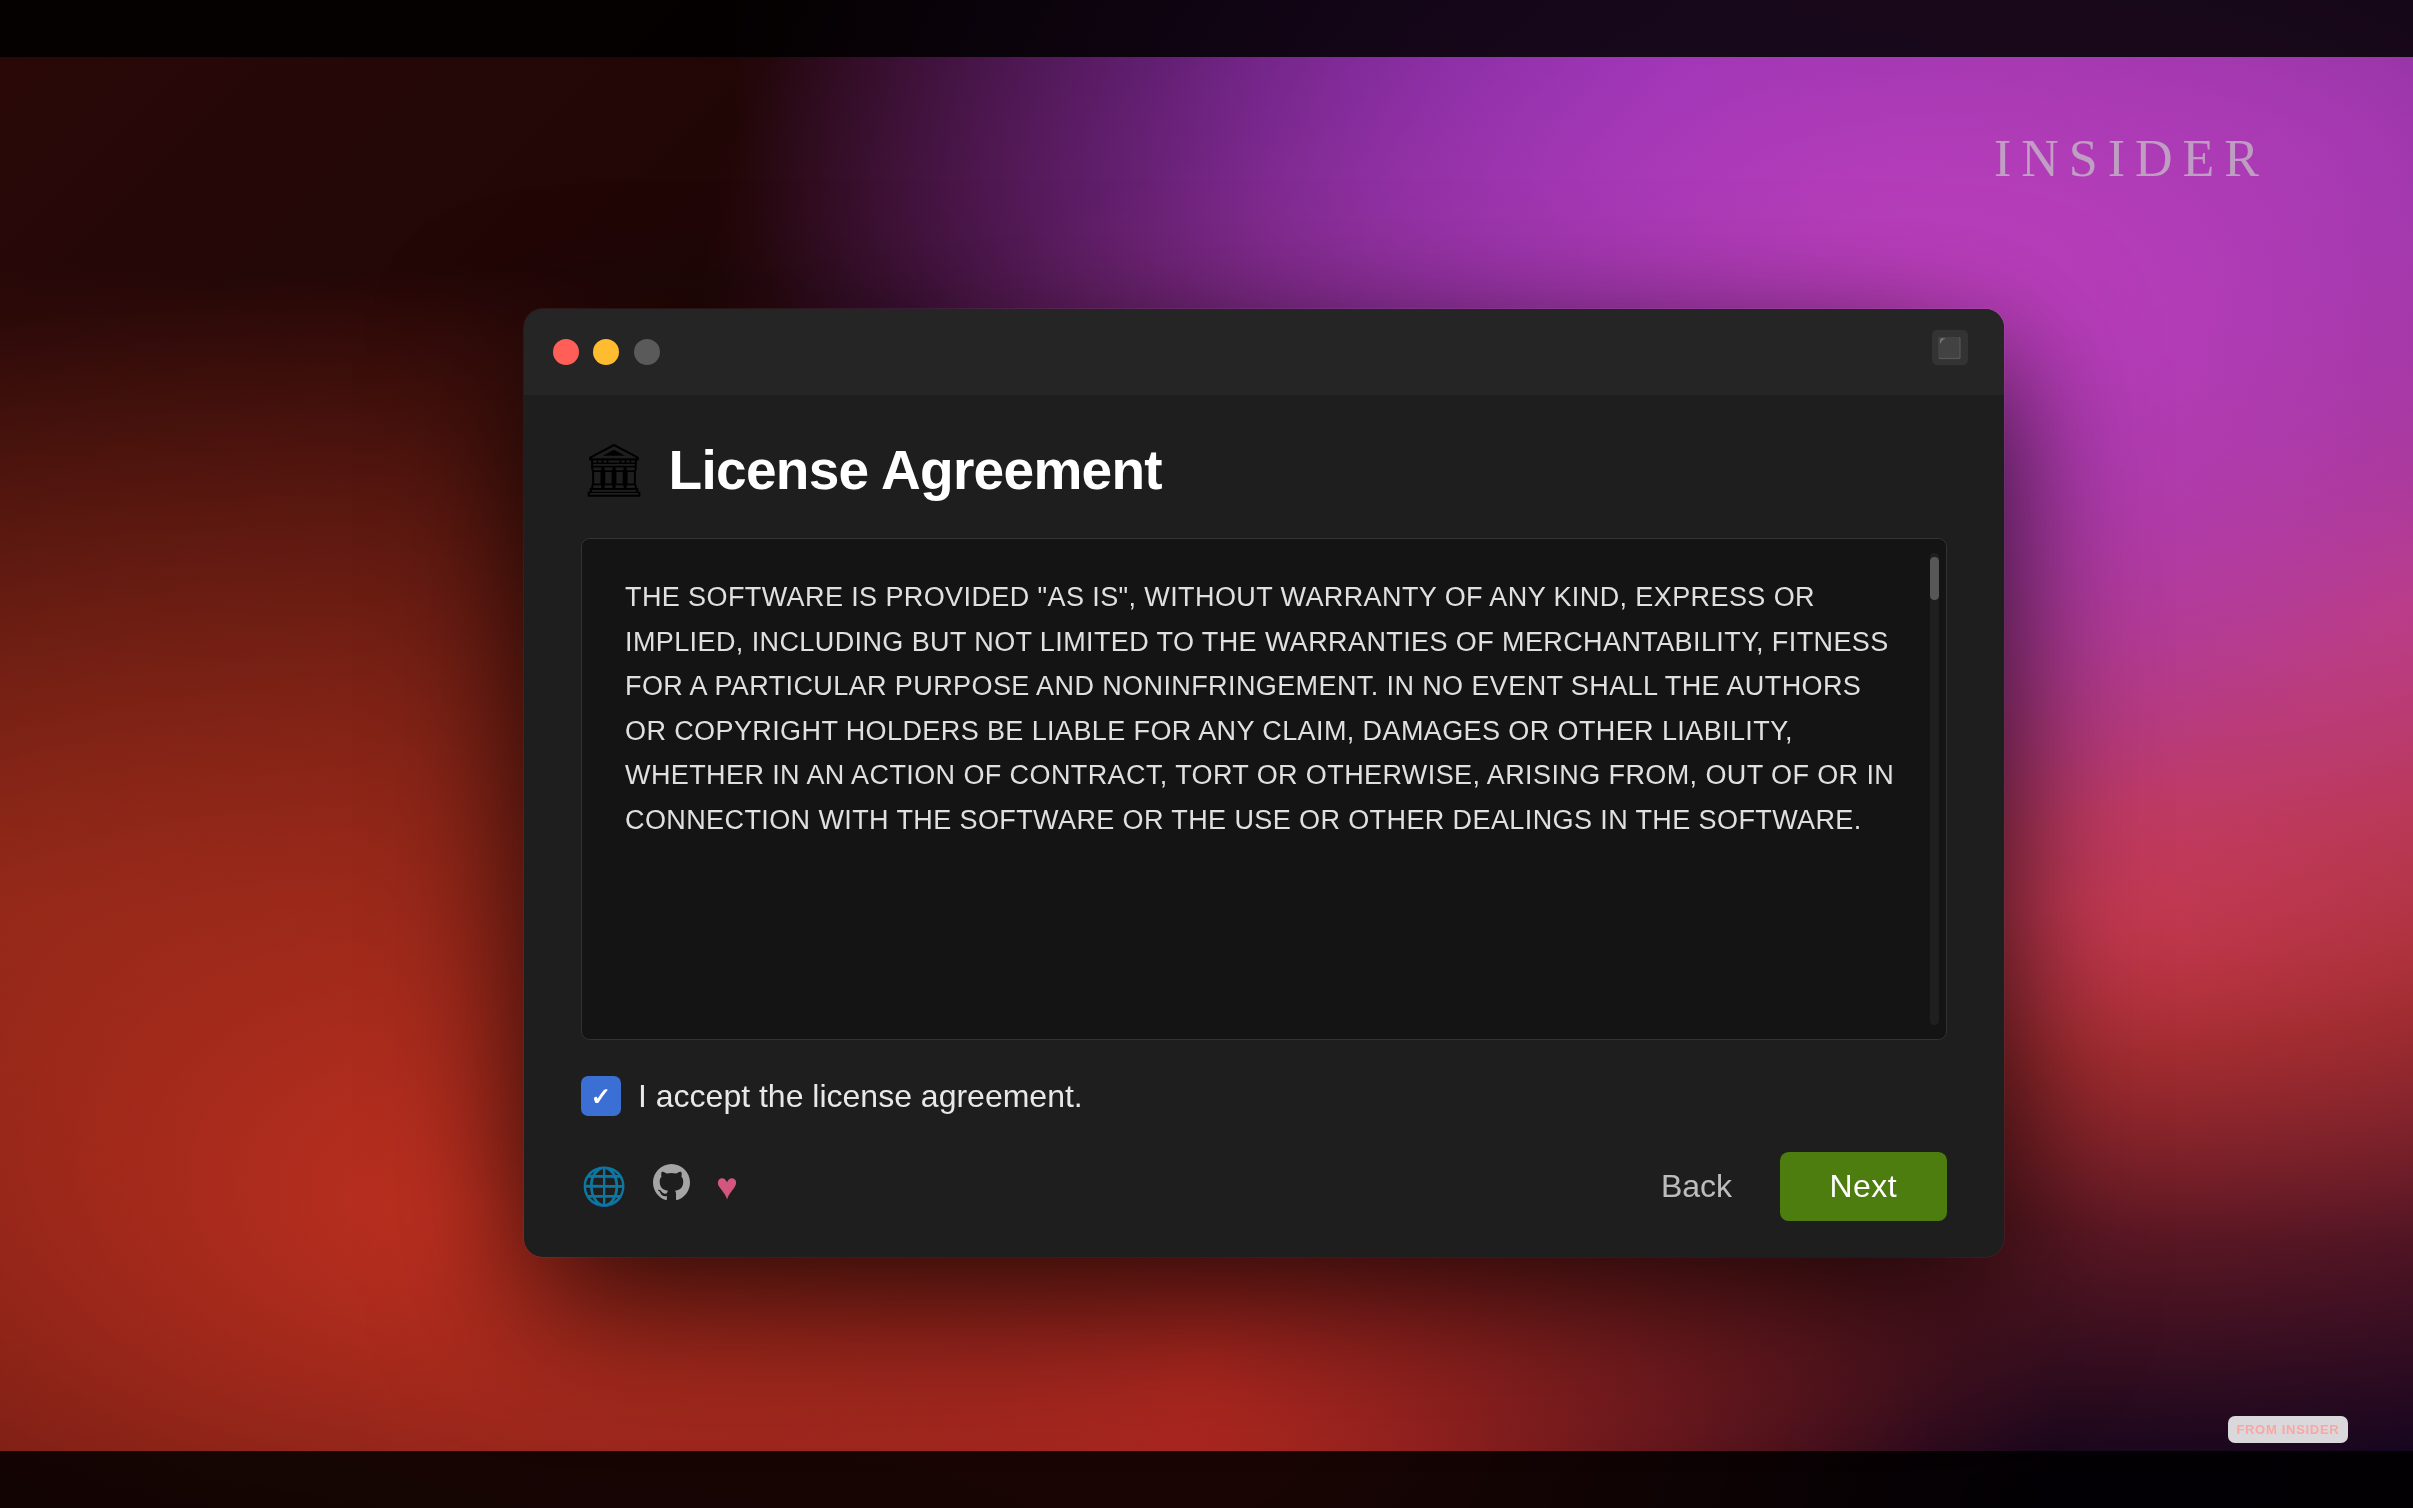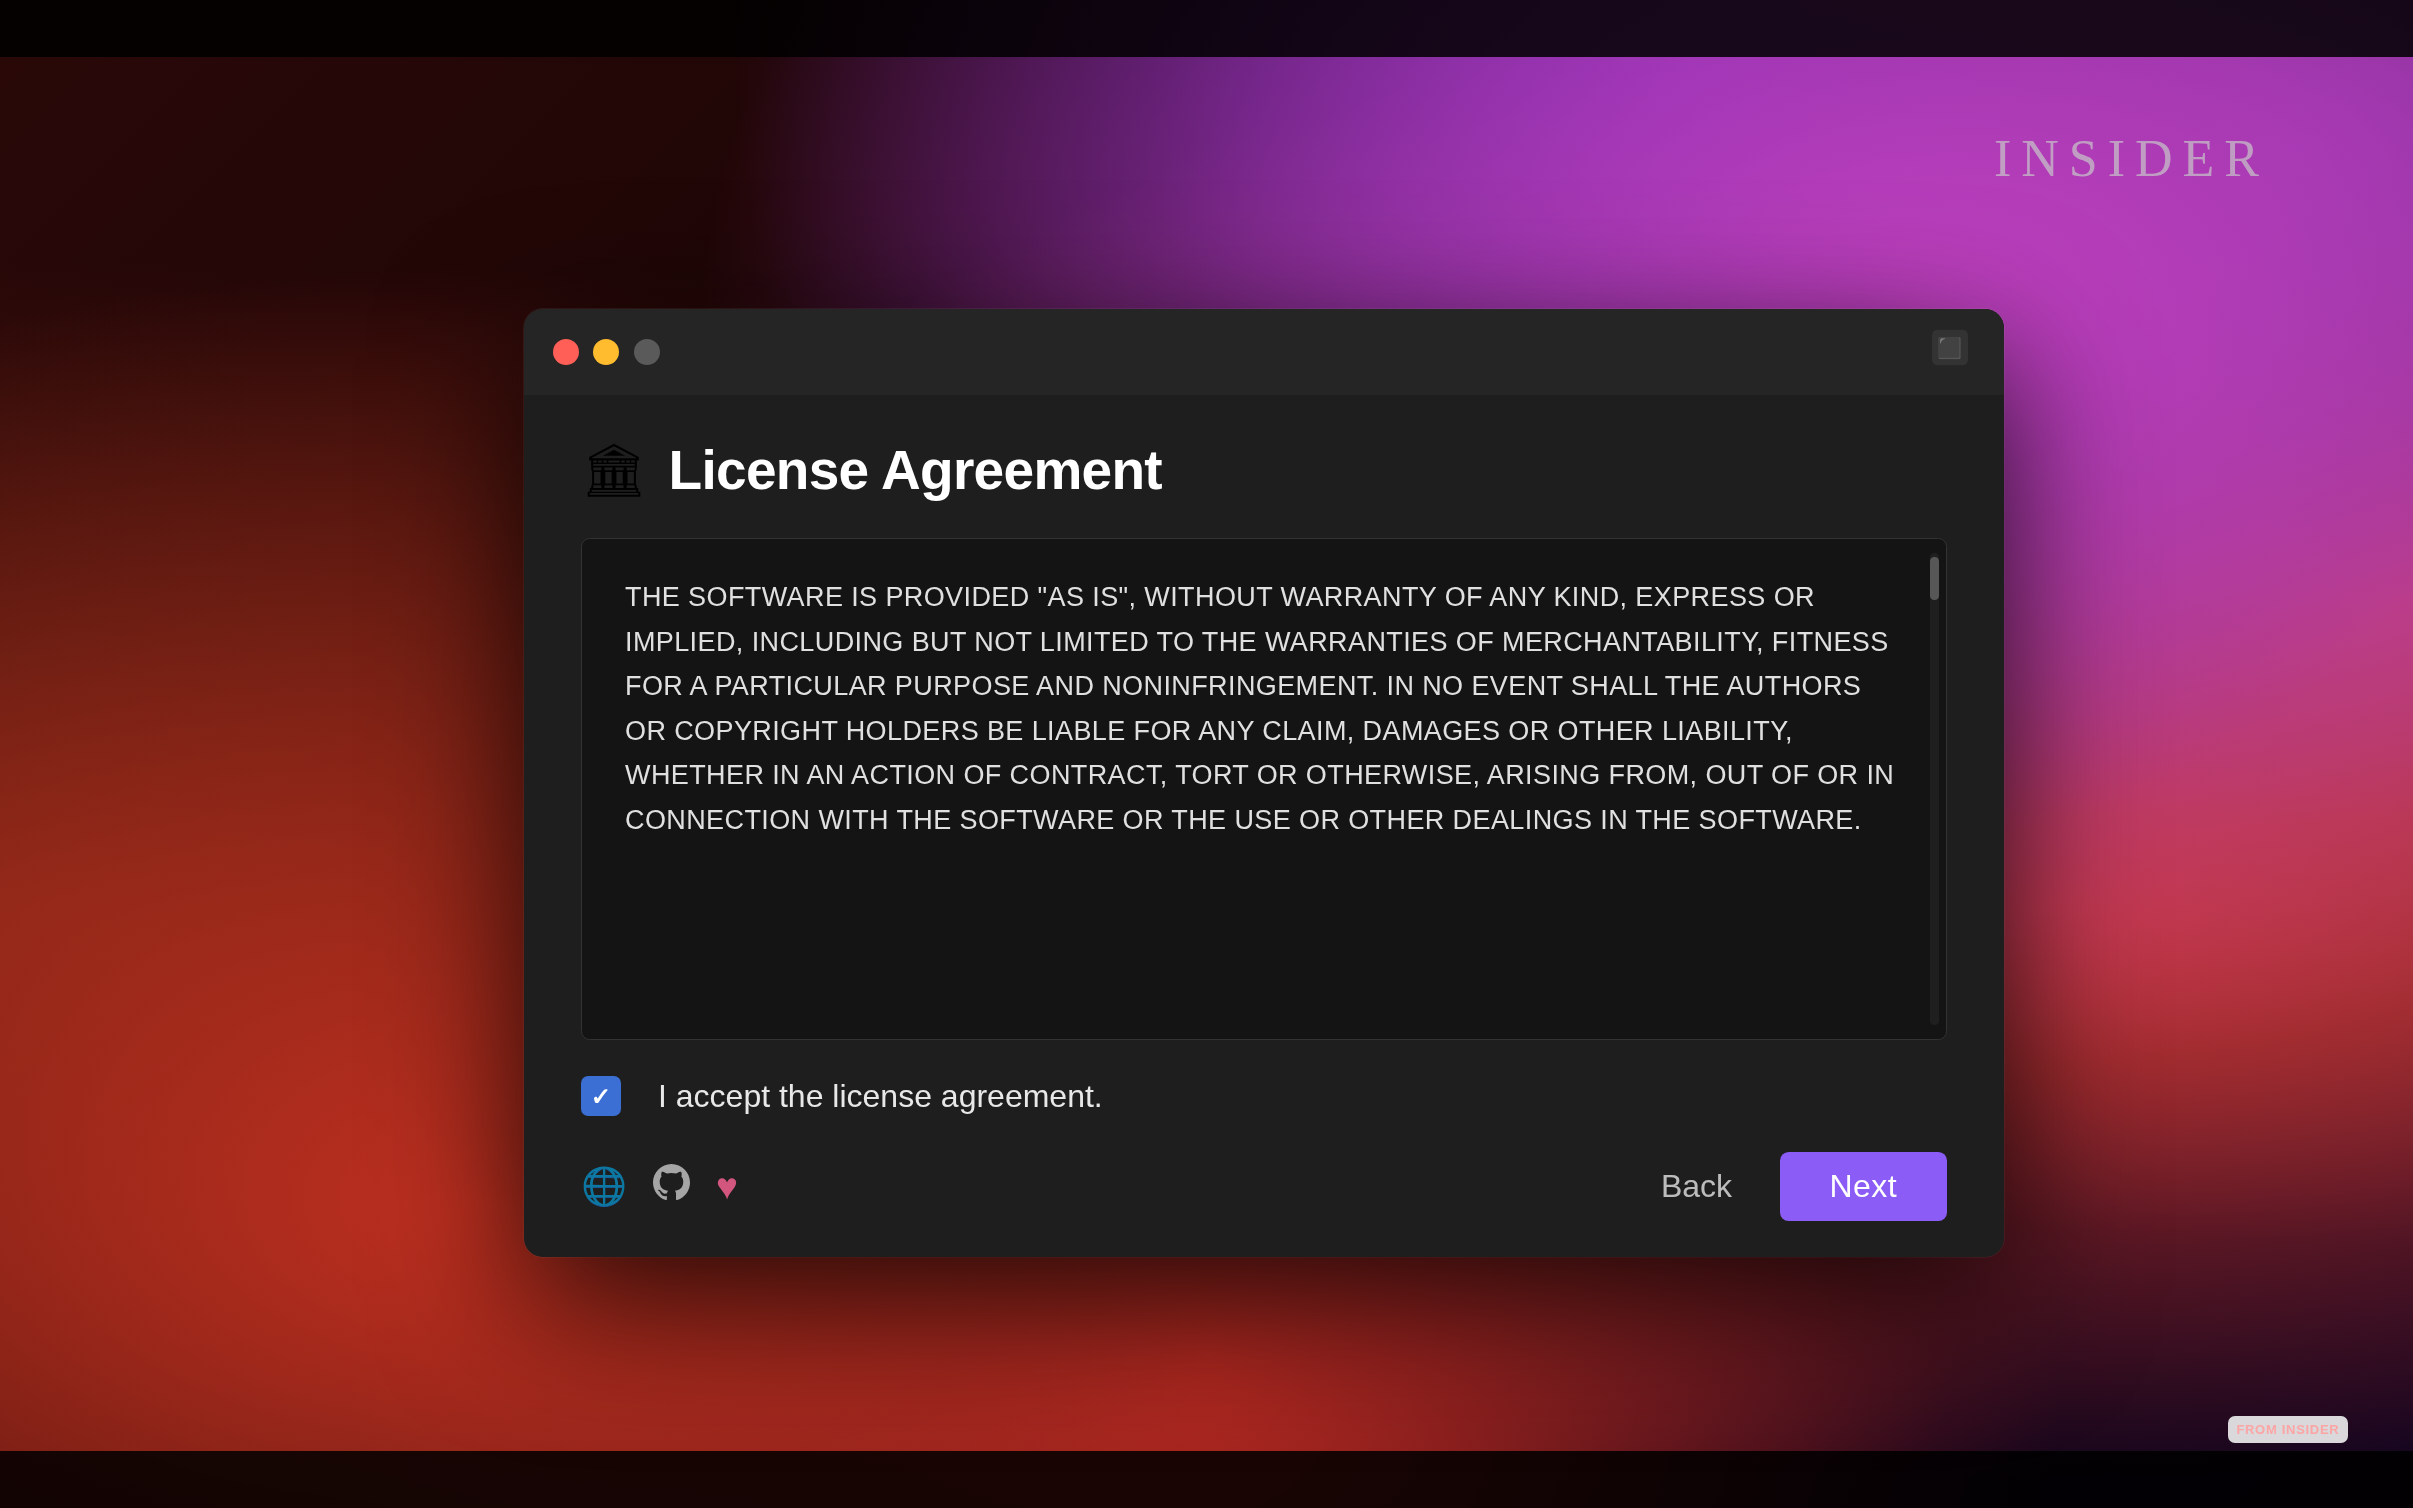--- a/index.html
+++ b/index.html
@@ -219,21 +219,20 @@
     .checkbox-check {
       color: white;
       font-size: 24.4px;
       font-weight: 700;
     }
 
     .checkbox-label {
       font-size: 32px;
       color: #e8e8e8;
       font-weight: 400;
-      margin-left: 20px;
     }
 
     
     .footer {
       display: flex;
       align-items: center;
       justify-content: space-between;
     }
 
     .footer-icons {
@@ -257,21 +256,21 @@
       background: transparent;
       border: none;
       color: rgba(255,255,255,0.7);
       font-size: 32px;
       font-weight: 400;
       cursor: pointer;
       padding: 14.4px 26px;
     }
 
     .btn-next {
-      background: #8b5cf6;
+      background: #4d7c0f;
       border: none;
       color: #ffffff;
       font-size: 32px;
       font-weight: 500;
       cursor: pointer;
       padding: 16px 50px;
       border-radius: 8.6px;
       letter-spacing: 0.4px;
     }
   </style>

